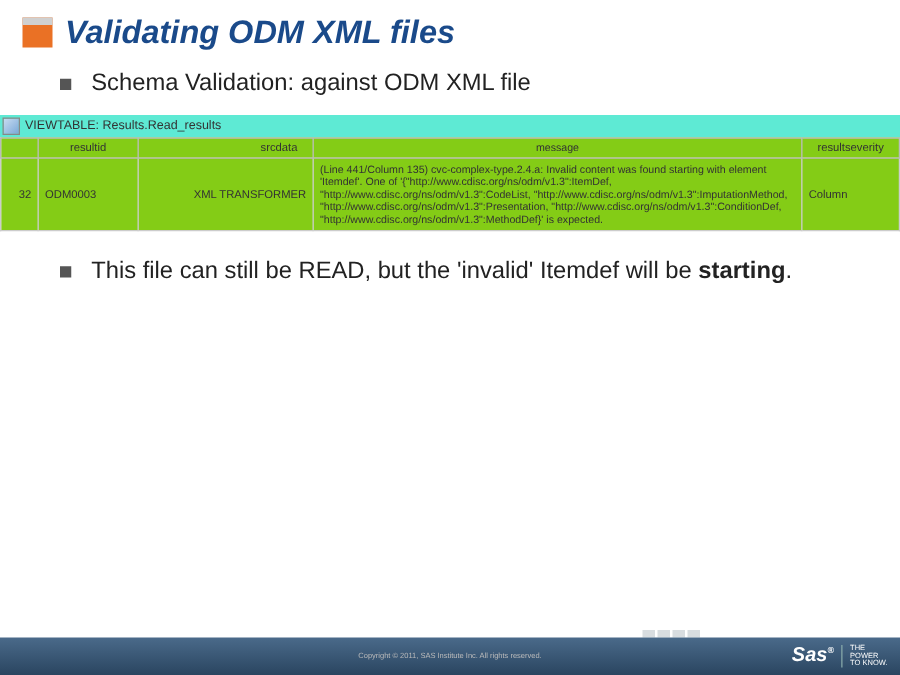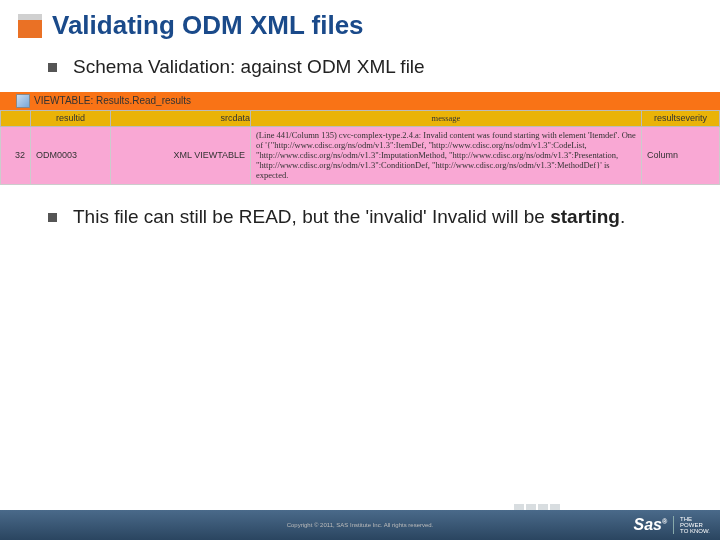--- a/index.html
+++ b/index.html
@@ -1,33 +1,33 @@
 <!DOCTYPE html>
 <html><head>
 <meta charset="utf-8">
 <style>
   * { margin: 0; padding: 0; box-sizing: border-box; }
   body { width: 720px; height: 540px; font-family: Arial, sans-serif; background: #fff; position: relative; overflow: hidden; }
   .title-row { display: flex; align-items: center; padding: 10px 0 0 18px; }
   .title-mark { width: 24px; height: 24px; background: #ea7125; border-top: 6px solid #d0d0d0; margin-right: 10px; flex-shrink: 0; }
-  .title { font-size: 26px; font-weight: bold; color: #1a4a8a; }
+  .title { font-size: 26px; font-weight: bold; font-style: italic; color: #1a4a8a; }
   .bullet-block { padding: 14px 30px 12px 48px; display: flex; }
   .sq { width: 9px; height: 9px; background: #555; margin-top: 8px; margin-right: 16px; flex-shrink: 0; }
   .btxt { font-size: 19px; color: #222; line-height: 1.3; }
   .screenshot { margin: 0 0 6px 0; }
-  .ss-top { display: flex; align-items: center; background: #f97316; height: 18px; padding-left: 16px; }
+  .ss-top { display: flex; align-items: center; background: #5eead4; height: 18px; padding-left: 2px; }
   .icon { width: 14px; height: 14px; background: linear-gradient(135deg,#c8dcf0,#7aa8d8); border: 1px solid #888; margin-right: 4px; }
   .ss-title { font-size: 10px; color: #333; }
   table { width: 100%; border-collapse: collapse; font-size: 9px; color: #333; }
-  th { background: #eab308; border: 1px solid #bbb; font-weight: normal; padding: 2px 0; text-align: center; height: 16px; }
-  td { border: 1px solid #ccc; padding: 3px 5px; vertical-align: middle; background: #f9a8d4; }
+  th { background: #84cc16; border: 1px solid #bbb; font-weight: normal; padding: 2px 12px; text-align: center; height: 16px; }
+  td { border: 1px solid #ccc; padding: 3px 5px; vertical-align: middle; background: #84cc16; }
   .col-id { width: 30px; text-align: right; }
   .col-res { width: 80px; }
   .col-src { width: 140px; text-align: right; }
-  .col-msg { width: auto; font-size: 8.5px; line-height: 1.2; font-family: Liberation Serif, serif; }
+  .col-msg { width: auto; font-size: 8.5px; line-height: 1.2; }
   .col-sev { width: 78px; }
   .footer { position: absolute; left: 0; right: 0; bottom: 0; height: 30px; background: linear-gradient(#4a6a8a, #2a4560); display: flex; align-items: center; justify-content: flex-end; padding: 0 10px; }
   .footer::before { content: ""; position: absolute; left: 50%; transform: translateX(-50%); font-size: 6px; color: #ccc; }
   .copy { position: absolute; left: 50%; transform: translateX(-50%); font-size: 6px; color: #bbb; }
   .sas { color: #fff; font-size: 16px; font-weight: bold; font-style: italic; margin-right: 6px; }
   .reg { color: #fff; font-size: 7px; vertical-align: super; }
   .tag { color: #fff; font-size: 6px; line-height: 1; border-left: 1px solid #8aa; padding-left: 6px; }
   .pagenum { position: absolute; right: 8px; bottom: 20px; font-size: 9px; color: #999; }
   .blocks { position: absolute; right: 160px; bottom: 30px; display: flex; gap: 2px; }
   .blocks span { width: 10px; height: 6px; background: #d8dde0; display: inline-block; }
@@ -57,32 +57,32 @@
         <th class="col-res">resultid</th>
         <th class="col-src">srcdata</th>
         <th class="col-msg">message</th>
         <th class="col-sev">resultseverity</th>
       </tr>
     </thead>
     <tbody>
       <tr>
         <td class="col-id">32</td>
         <td class="col-res">ODM0003</td>
-        <td class="col-src">XML VIEWTABLE</td>
+        <td class="col-src">XML TRANSFORMER</td>
         <td class="col-msg">(Line 441/Column 135) cvc-complex-type.2.4.a: Invalid content was found starting with element 'Itemdef'. One of '{"http://www.cdisc.org/ns/odm/v1.3":ItemDef, "http://www.cdisc.org/ns/odm/v1.3":CodeList, "http://www.cdisc.org/ns/odm/v1.3":ImputationMethod, "http://www.cdisc.org/ns/odm/v1.3":Presentation, "http://www.cdisc.org/ns/odm/v1.3":ConditionDef, "http://www.cdisc.org/ns/odm/v1.3":MethodDef}' is expected.</td>
         <td class="col-sev">Column</td>
       </tr>
     </tbody>
   </table>
 </div>
 
 <div class="bullet-block">
   <div class="sq"></div>
   <div class="btxt">
-    <span>This file can still be READ, but the 'invalid' Invalid will be </span><b>starting</b><span>.</span>
+    <span>This file can still be READ, but the 'invalid' Itemdef will be </span><b>starting</b><span>.</span>
   </div>
 </div>
 
 <div class="pagenum">60</div>
 <div class="blocks">
     <span></span>
     <span></span>
     <span></span>
     <span></span>
   </div>

